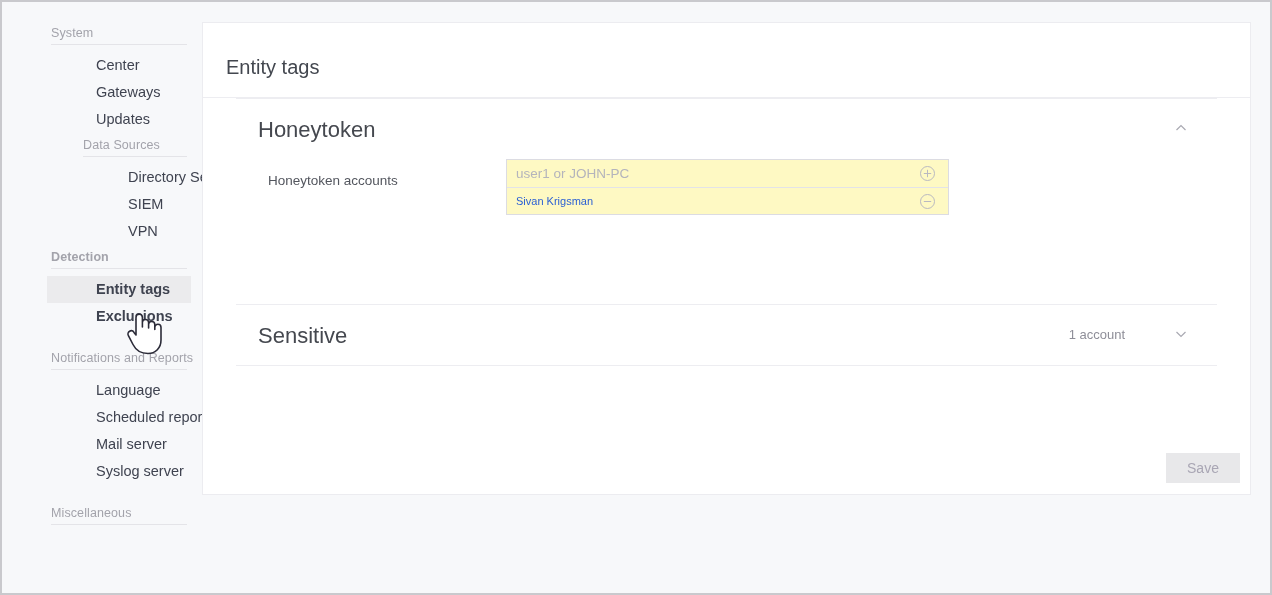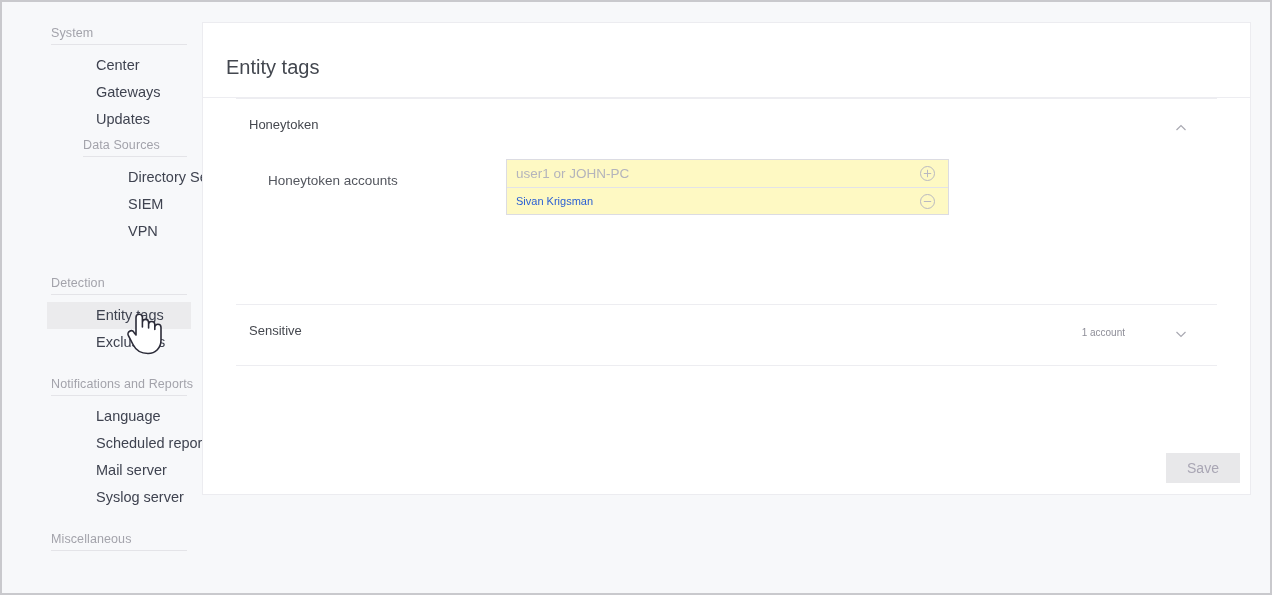--- a/index.html
+++ b/index.html
@@ -107,30 +107,30 @@
     border-top: 1px solid #ededf1;
     position: relative;
   }
   .accordion-head {
     position: relative;
     height: 60px;
     cursor: pointer;
   }
   .accordion-title {
     position: absolute;
-    left: 13px;
+    left: 22px;
     top: 18px;
-    font-size: 13px;
+    font-size: 22px;
     color: #45484f;
   }
   .accordion-meta {
     position: absolute;
     right: 92px;
     top: 22px;
-    font-size: 10px;
+    font-size: 13px;
     color: #8e8e98;
     white-space: nowrap;
   }
   .chevron {
     position: absolute;
     right: 28px;
     top: 21px;
     width: 16px;
     height: 16px;
     color: #a9a9b2;
@@ -244,21 +244,21 @@
           <div class="nav-item"><span>Gateways</span></div>
           <div class="nav-item"><span>Updates</span></div>
         </div>
         <div class="nav-section" style="margin-top: 5px; padding-left: 32px;">
           <div class="nav-group-label">Data Sources</div>
           <div style="height: 7px;"></div>
           <div class="nav-item"><span>Directory Services</span></div>
           <div class="nav-item"><span>SIEM</span></div>
           <div class="nav-item"><span>VPN</span></div>
         </div>
-        <div class="nav-section" style="margin-top: 31px;">
+        <div class="nav-section" style="margin-top: 5px; font-weight: bold;">
           <div class="nav-group-label">Detection</div>
           <div style="height: 7px;"></div>
           <div class="nav-item selected"><span>Entity tags</span></div>
           <div class="nav-item"><span>Exclusions</span></div>
         </div>
         <div class="nav-section" style="margin-top: 21px;">
           <div class="nav-group-label">Notifications and Reports</div>
           <div style="height: 7px;"></div>
           <div class="nav-item"><span>Language</span></div>
           <div class="nav-item"><span>Scheduled reports</span></div>

